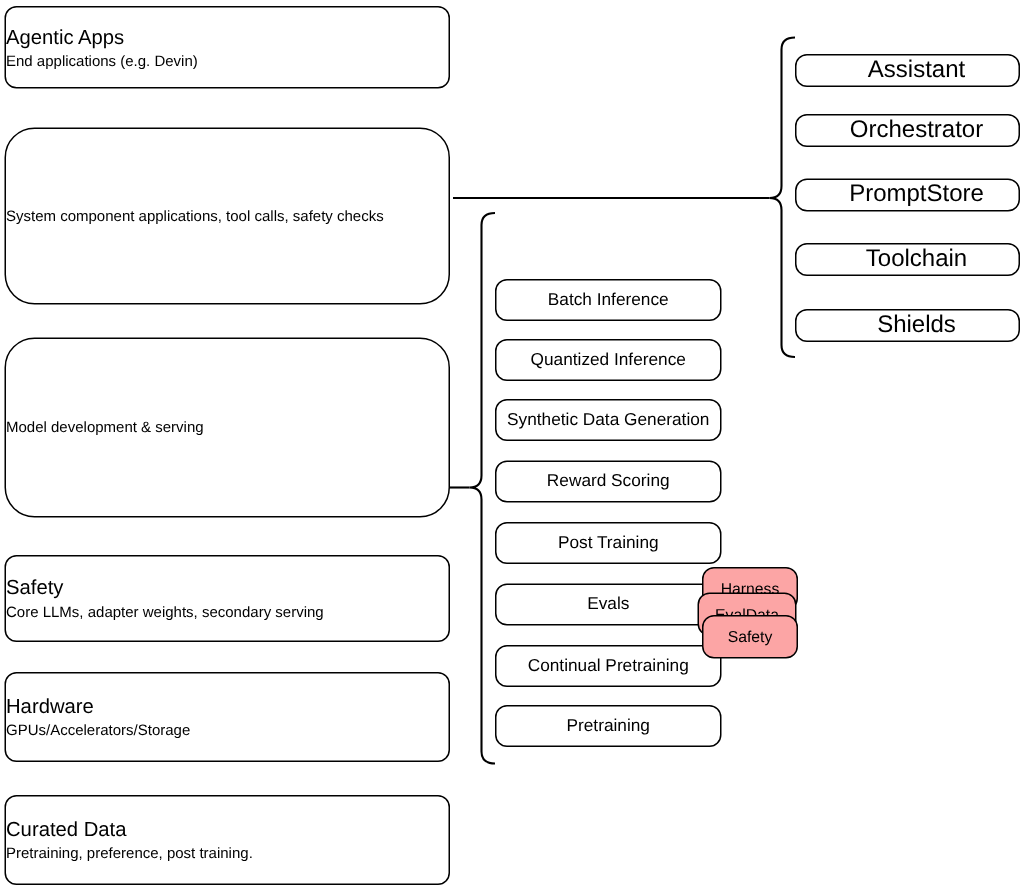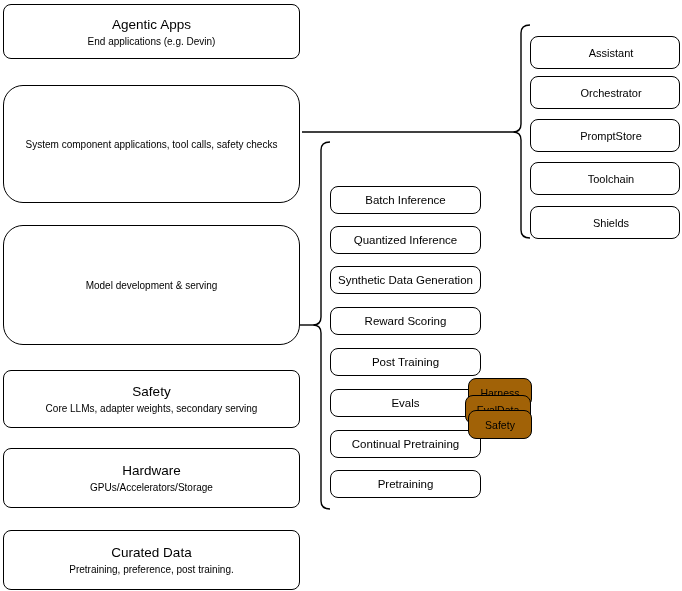--- a/index.html
+++ b/index.html
@@ -5,37 +5,37 @@
   html,body{margin:0;padding:0;background:#ffffff;}
   .canvas{
     position:relative;width:682px;height:591px;background:#ffffff;
     font-family:"Liberation Sans",sans-serif;color:#000;overflow:hidden;
   }
   .canvas *{box-sizing:border-box;}
   svg.wires{position:absolute;left:0;top:0;z-index:1;}
   svg.wires path{fill:none;stroke:#000;stroke-width:1.4px;}
   .node{
     position:absolute;left:3px;width:297px;background:#fff;border:1.5px solid #000;
-    display:flex;flex-direction:column;align-items:center;justify-content:center;
+    display:flex;flex-direction:column;align-items:flex-start;justify-content:center;
     gap:4px;text-align:center;z-index:2;
   }
   .node-title{font-size:13.5px;line-height:15px;}
   .node-subtitle{font-size:10px;line-height:11px;}
   .item{
     position:absolute;left:330px;width:151px;height:28px;background:#fff;
     border:1.5px solid #000;border-radius:8px;display:flex;align-items:center;
     justify-content:center;font-size:11.5px;z-index:2;
   }
   .comp{
-    position:absolute;left:530px;width:150px;height:33px;background:#fff;
+    position:absolute;left:530px;width:150px;height:22px;background:#fff;
     border:1.5px solid #000;border-radius:8px;display:flex;align-items:center;
-    justify-content:center;font-size:11px;z-index:2;padding-left:12px;
+    justify-content:center;font-size:16px;z-index:2;padding-left:12px;
   }
   .tag{
-    position:absolute;height:29px;background:#a16207;border:1.5px solid #000;
+    position:absolute;height:29px;background:#fca5a5;border:1.5px solid #000;
     border-radius:8px;display:flex;align-items:center;justify-content:center;
     font-size:10.5px;line-height:12px;z-index:3;
   }
 </style>
 </head>
 <body>
 
 <div class="canvas">
 
   <svg class="wires" width="682" height="591" viewBox="0 0 682 591">

